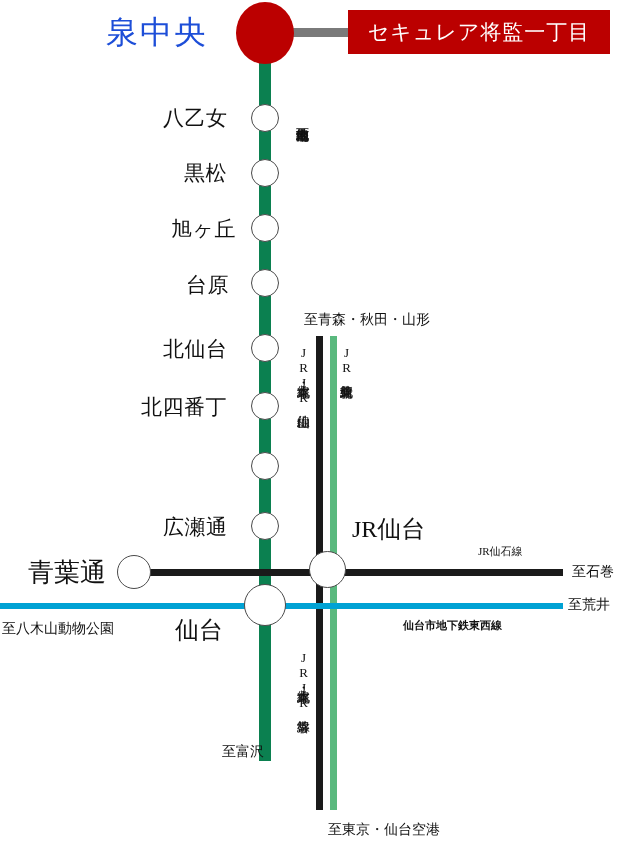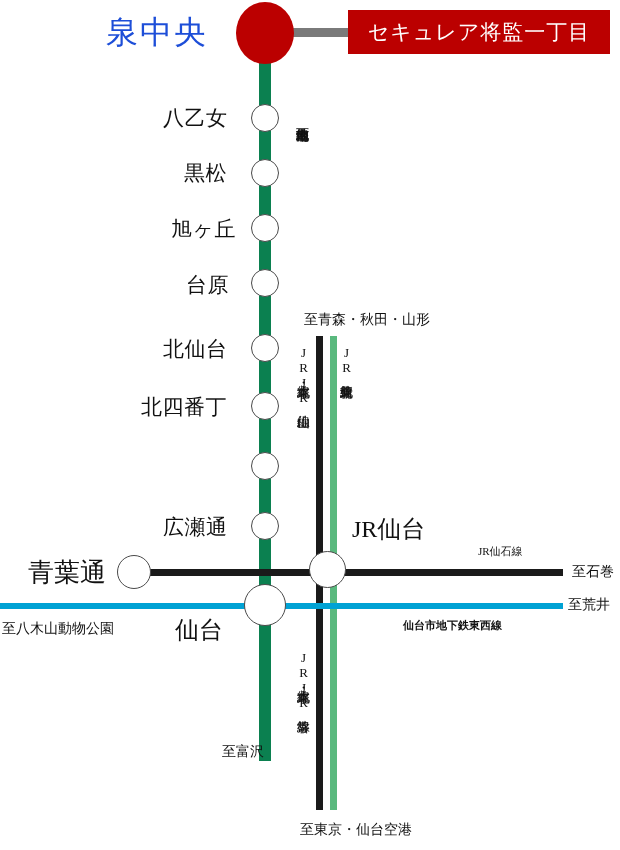--- a/index.html
+++ b/index.html
@@ -182,15 +182,15 @@
   <div class="lbl lbl-dir" style="left:304px; top:313px;">至青森・秋田・山形</div>
 
   <div class="lbl lbl-dir" style="left:572px; top:565px;">至石巻</div>
 
   <div class="lbl lbl-dir" style="left:568px; top:598px;">至荒井</div>
 
   <div class="lbl lbl-dir" style="left:2px; top:622px;">至八木山動物公園</div>
 
   <div class="lbl lbl-dir" style="left:222px; top:745px;">至富沢</div>
 
-  <div class="lbl lbl-dir" style="left:300px; top:823px;">至東京・仙台空港</div>
+  <div class="lbl lbl-dir" style="left:328px; top:823px;">至東京・仙台空港</div>
 
 </div>
 
 </body></html>

